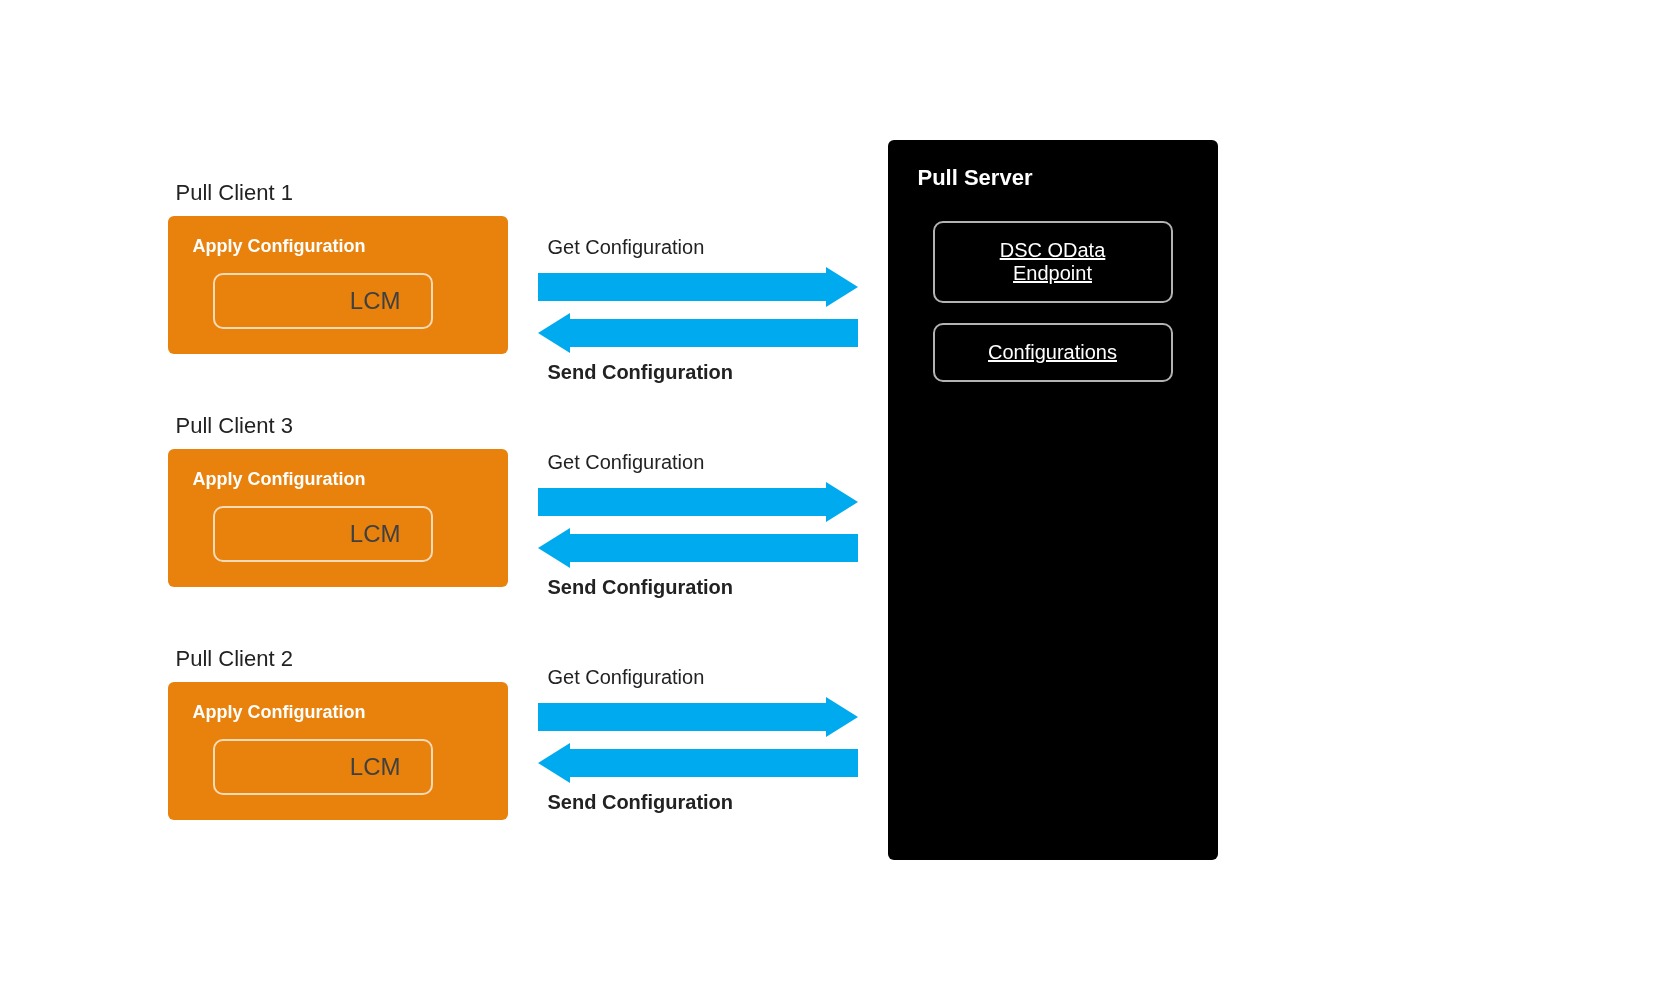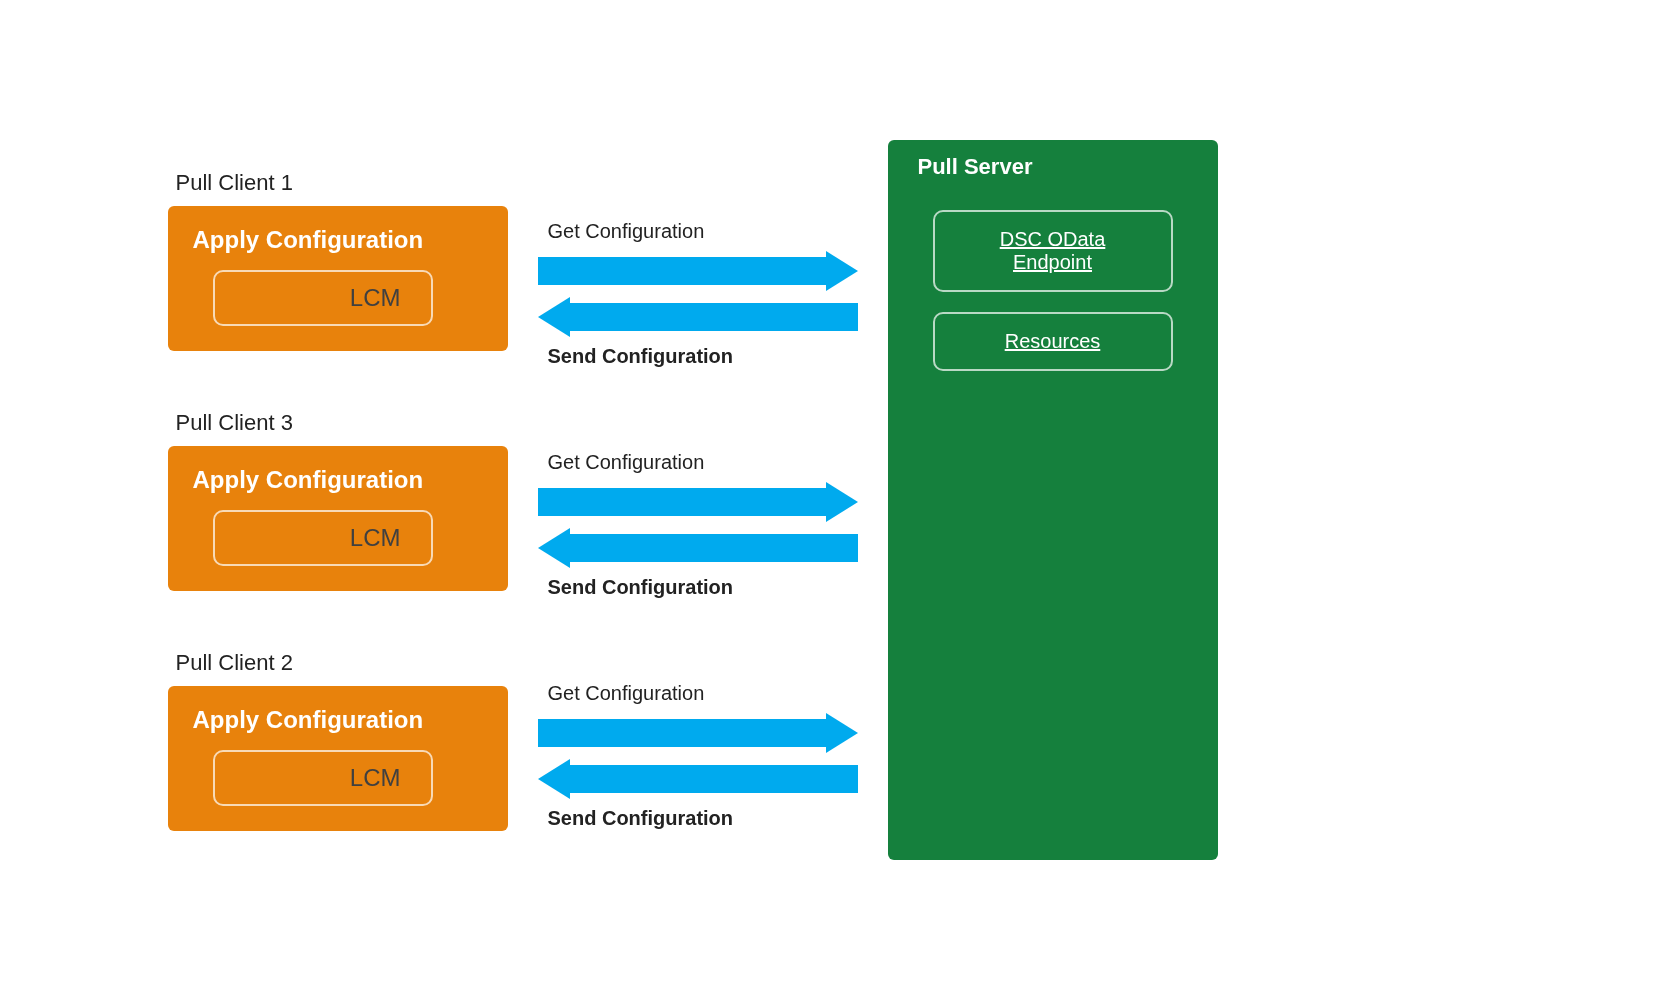--- a/index.html
+++ b/index.html
@@ -49,21 +49,21 @@
       border-radius: 6px;
       width: 340px;
       padding: 20px 25px 25px 25px;
       display: flex;
       flex-direction: column;
       align-items: flex-start;
     }
 
     .client-box .apply-config {
       color: #fff;
-      font-size: 24px;
+      font-size: 18px;
       font-weight: 600;
       margin-bottom: 16px;
     }
 
     .lcm-box {
       border: 2px solid rgba(255,255,255,0.7);
       border-radius: 10px;
       width: 220px;
       padding: 12px 30px;
       text-align: right;
@@ -72,21 +72,21 @@
       font-weight: 500;
       align-self: center;
       margin: 0 auto;
       margin-left: 20px;
     }
 
     
     .arrows-column {
       display: flex;
       flex-direction: column;
-      gap: 56px;
+      gap: 40px;
       align-items: center;
       margin: 0 30px;
       padding-top: 50px;
     }
 
     .arrow-group {
       display: flex;
       flex-direction: column;
       align-items: center;
       gap: 6px;
@@ -148,24 +148,24 @@
     }
 
     
     .server-wrapper {
       display: flex;
       flex-direction: column;
       align-items: flex-start;
     }
 
     .server-box {
-      background: #15803d;
+      background: #000000;
       border-radius: 6px;
       width: 330px;
-      padding: 14px 30px 30px 30px;
+      padding: 25px 30px 30px 30px;
       display: flex;
       flex-direction: column;
       align-items: center;
       gap: 20px;
       min-height: 720px;
     }
 
     .server-title {
       color: #fff;
       font-size: 22px;
@@ -259,17 +259,17 @@
       </div>
       <div class="arrow-label-bottom">Send Configuration</div>
     </div>
 
   </div>
 
   <div class="server-wrapper">
     <div class="server-box">
       <div class="server-title">Pull Server</div>
       <div class="server-item">DSC OData<br>Endpoint</div>
-      <div class="server-item">Resources</div>
+      <div class="server-item">Configurations</div>
     </div>
   </div>
 
 </div>
 
 </body></html>

